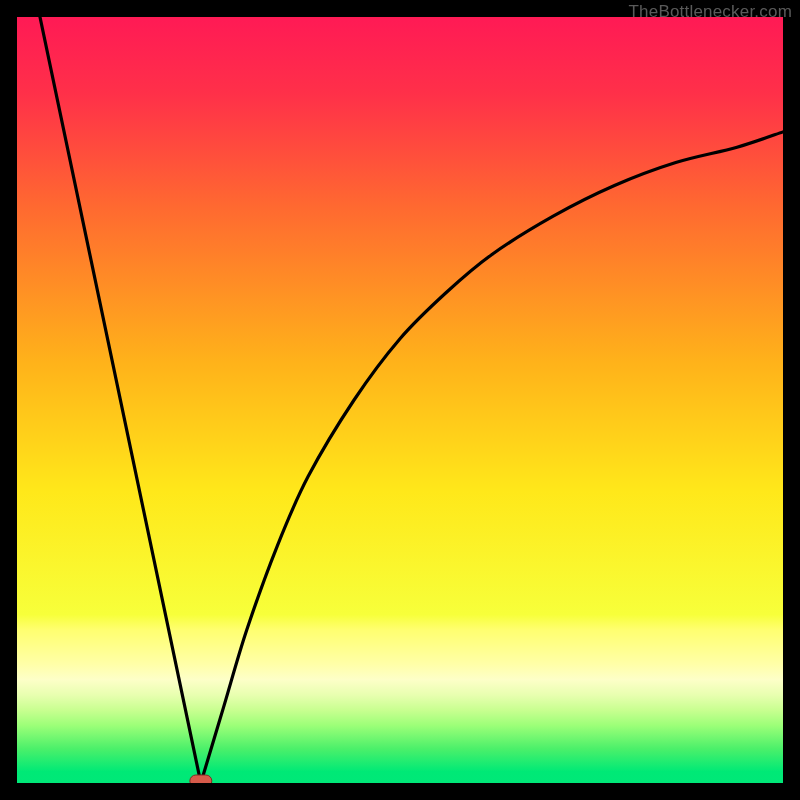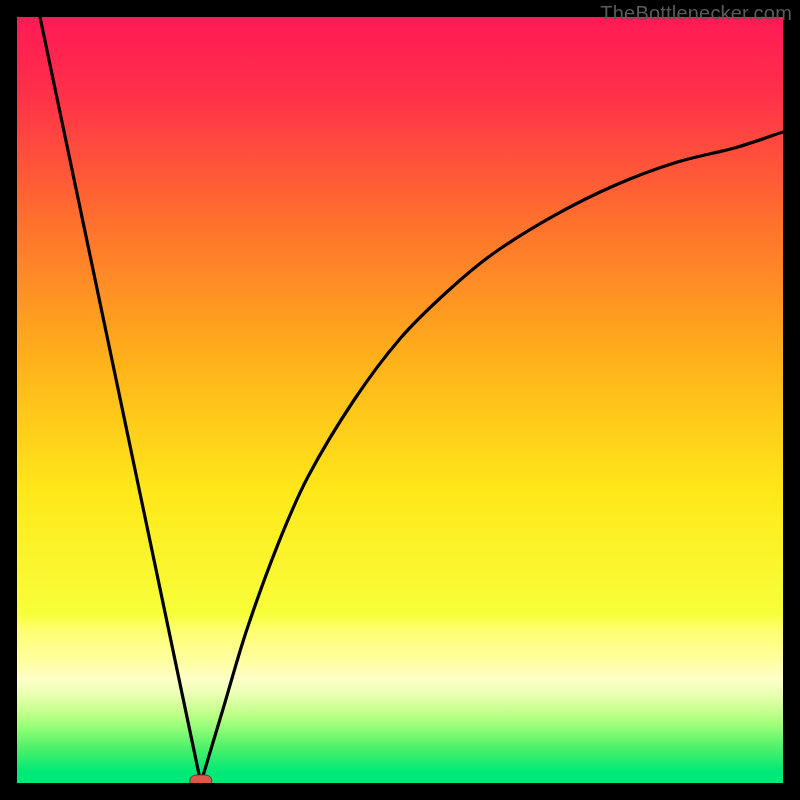--- a/index.html
+++ b/index.html
@@ -24,21 +24,21 @@
     left: 0;
     top: 0;
     width: 766px;
     height: 766px;
   }
   .attribution {
     position: absolute;
     top: 2px;
     right: 8px;
     color: #5a5a5a;
-    font-size: 20px;
+    font-size: 17px;
     font-weight: 500;
     letter-spacing: 0.2px;
     user-select: none;
   }
   svg { display: block; }
 </style>
 </head>
 <body>
 
 <div class="frame">

